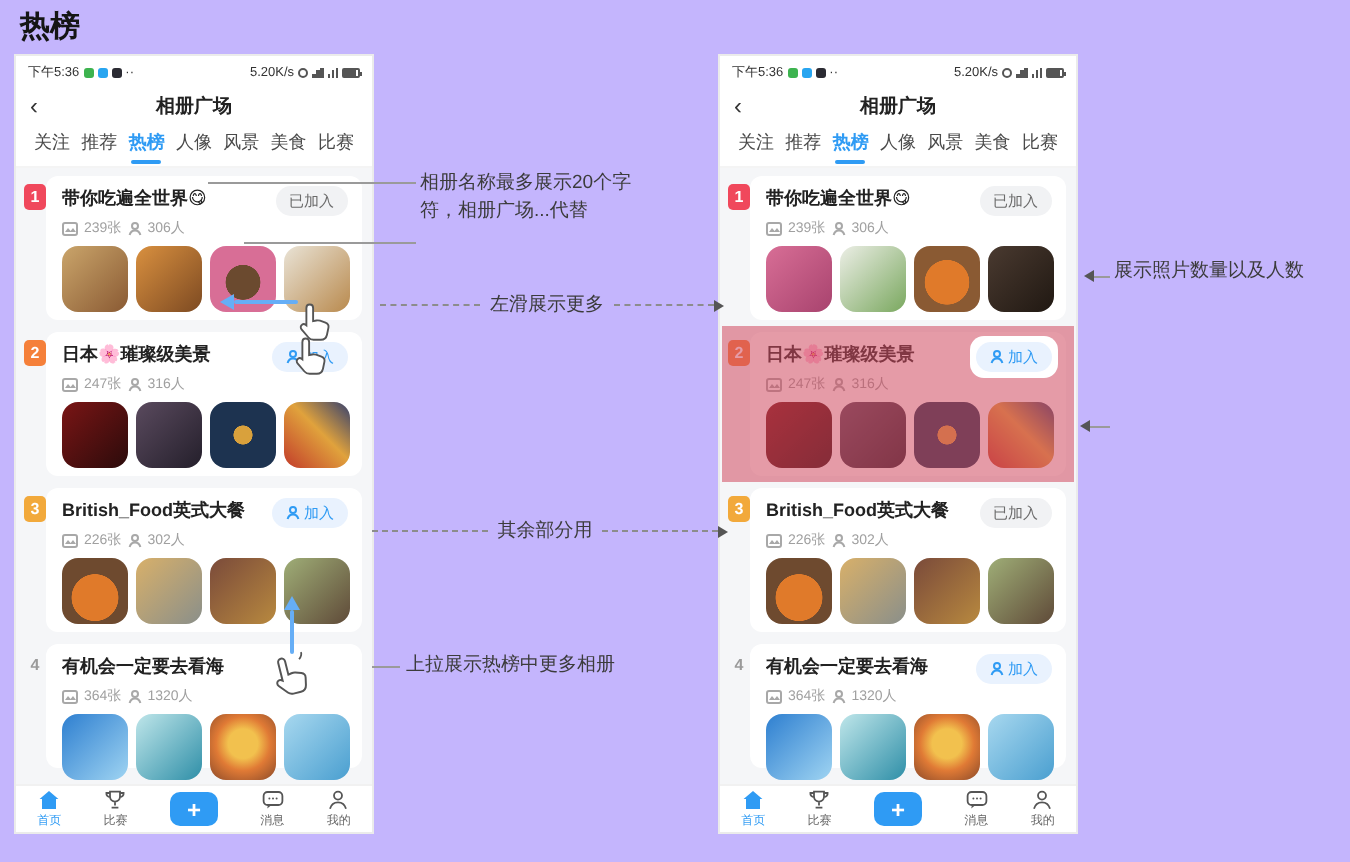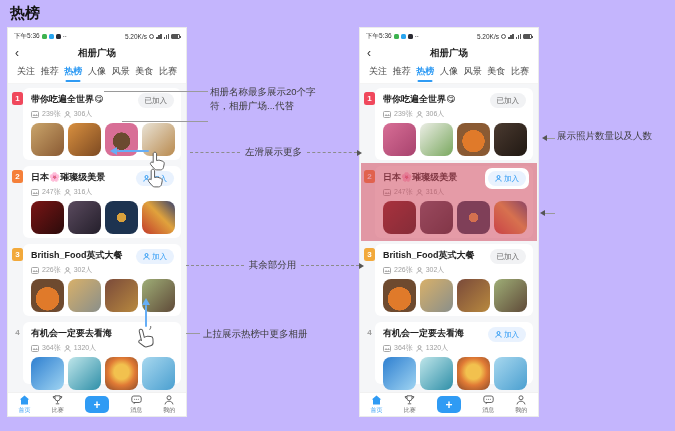--- a/index.html
+++ b/index.html
@@ -480,21 +480,21 @@
   </div>
 
   <div class="dash-row" style="left:186px; top:259px; width:178px;">
     <span class="dash"></span>
       <span class="txt">其余部分用</span>
       <span class="dash"></span>
       <span class="ah-r"></span>
   </div>
 
   <div class="lead" style="left:186px; top:333px; width:14px;"></div>
-  <div class="ann" style="left:203px; top:327px; width:160px;">上拉展示热榜中更多相册</div>
+  <div class="ann" style="left:203px; top:327px; width:160px;font-family:Liberation Serif, serif;">上拉展示热榜中更多相册</div>
 
   <div class="lead-l" style="left:542px; top:135px;">
     <span class="ah-l"></span>
       <span class="ln" style="width:8px;"></span>
   </div>
   <div class="ann" style="left:557px; top:129px; width:115px;">展示照片数量以及人数</div>
 
   <div class="lead-l" style="left:540px; top:210px;">
     <span class="ah-l"></span>
       <span class="ln" style="width:10px;"></span>

